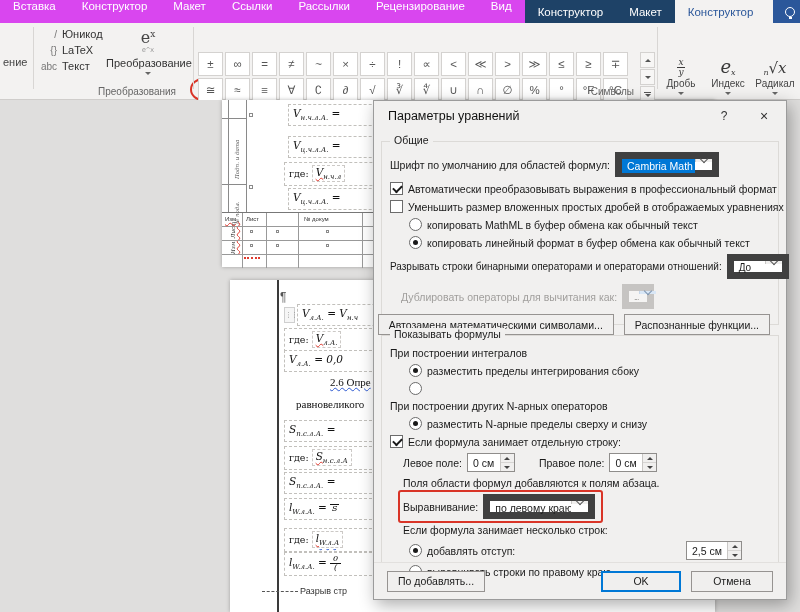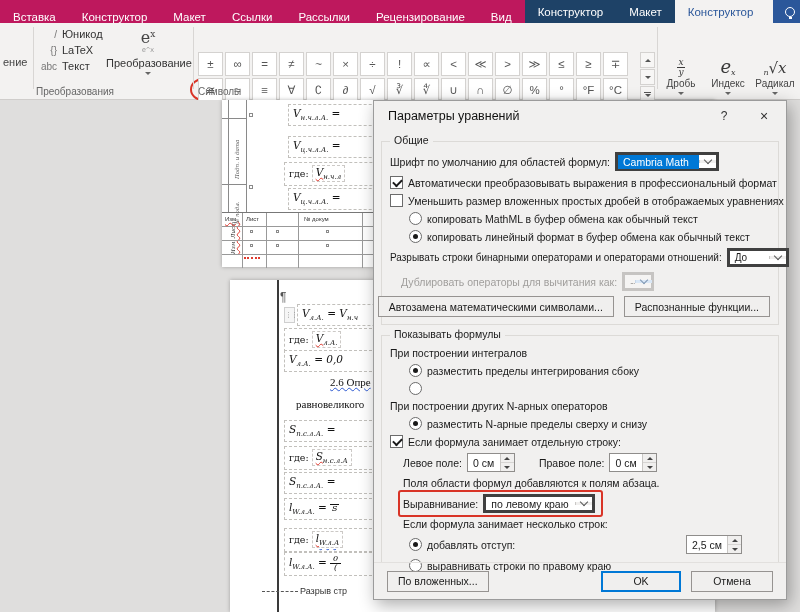--- a/index.html
+++ b/index.html
@@ -2,42 +2,42 @@
 <html><head>
 <meta charset="utf-8">
 <style>
 *{margin:0;padding:0;box-sizing:border-box}
 html,body{width:800px;height:612px;overflow:hidden}
 body{font-family:"Liberation Sans",sans-serif;background:#dfdedd}
 .stage{position:relative;width:800px;height:612px;background:#dfdedd;overflow:hidden}
 
 
 .tabbar{position:absolute;top:0;left:0;right:0;height:23px;background:#f3f2f1;display:flex;align-items:stretch;font-size:11.5px;color:#fff}
-.tabwrap{background:#be185d;display:flex;align-items:flex-end}
+.tabwrap{background:#d946ef;display:flex;align-items:flex-start}
 .ctxwrap{background:#1e4267;display:flex;align-items:stretch}
 .tab{padding:0 13px;display:flex;align-items:center;white-space:nowrap}
 .tab.active{background:#f3f2f1;color:#2b579a}
 .tellme{flex:1;margin-left:7px;background:#2b579a;display:flex;align-items:center;gap:7px;padding:0 12px;white-space:nowrap;overflow:hidden}
 .bulb{width:10px;height:10px;border:1.4px solid #fff;border-radius:50%;position:relative;flex:none}
 .bulb::after{content:"";position:absolute;left:2.2px;top:9px;width:3px;height:2.5px;background:#fff}
 
 
 .ribbon{position:absolute;top:23px;left:0;right:0;height:77px;background:#f3f2f1;border-bottom:1px solid #cfcdcb}
 .cropped{position:absolute;left:3px;top:33px;font-size:11px;color:#444}
 .vsep{position:absolute;top:4px;height:62px;width:1px;background:#d8d6d4}
 .lin{position:absolute;left:40px;top:5px;display:flex;flex-direction:column;gap:4px;font-size:11px;color:#333}
 .lin .lrow{display:flex;align-items:center;gap:5px}
 .lin .lic{width:17px;text-align:right;color:#777;font-size:10px}
 .bigbtn{position:absolute;left:106px;top:3px;width:84px;text-align:center;color:#333}
 .cicon{font-family:"DejaVu Serif",serif;font-size:16px;line-height:16px;color:#444}
 .cicon sup{font-size:9px}
 .ciconsmall{display:block;font-size:7px;color:#9a9a9a;font-family:"DejaVu Sans Mono",monospace;margin-top:-1px}
 .bigbtn .blbl{font-size:11px;margin-top:3px}
 .tri{width:0;height:0;border-left:3px solid transparent;border-right:3px solid transparent;border-top:3px solid #666;margin:3px auto 0}
-.glabel{position:absolute;bottom:2px;font-size:10px;color:#666;text-align:left}
+.glabel{position:absolute;bottom:2px;font-size:10px;color:#666;text-align:right}
 .lnch{position:absolute;left:197px;bottom:3px;width:12px;height:12px}
 .lnch .c{position:absolute;left:1px;top:1px;width:7px;height:7px;border-left:1px solid #767472;border-top:1px solid #767472}
 .lnch .a{position:absolute;right:1px;bottom:1px;width:0;height:0;border-left:4px solid transparent;border-top:4px solid transparent;border-right:4px solid #767472;border-bottom:4px solid #767472}
 .circ{position:absolute;left:-7px;top:-6px;width:26px;height:23px;border:2px solid #d93427;border-radius:50%;pointer-events:none}
 .gallery{position:absolute;left:198px;top:29px}
 .grow{display:flex;gap:2px;margin-bottom:2px}
 .sym{width:25px;height:24px;border:1px solid #d4d2d0;background:#fff;color:#555;font-size:11.5px;display:flex;align-items:center;justify-content:center;white-space:nowrap}
 .scrollcol{position:absolute;left:640px;top:29px}
 .sbtn{width:15px;height:16px;border:1px solid #d4d2d0;background:#f7f6f5;display:flex;align-items:center;justify-content:center;margin-bottom:1px}
 .tru{width:0;height:0;border-left:3px solid transparent;border-right:3px solid transparent;border-bottom:3px solid #555}
@@ -94,21 +94,21 @@
 .fs1{top:40px;height:184px}
 .fs2{top:234px;height:228px}
 .row{display:flex;align-items:center;gap:5px;margin-bottom:5px;white-space:nowrap}
 .hdr{margin:1px 0 5px}
 .ind{margin-left:19px}
 .ind2{margin-left:13px}
 .cb{width:13px;height:13px;border:1px solid #6b6b6b;background:#fff;position:relative;flex:none}
 .cb.on::after{content:"";position:absolute;left:2px;top:2px;width:7px;height:4px;border-left:2px solid #1a1a1a;border-bottom:2px solid #1a1a1a;transform:rotate(-45deg)}
 .rd{width:13px;height:13px;border:1px solid #6b6b6b;border-radius:50%;background:#fff;position:relative;flex:none}
 .rd.on::after{content:"";position:absolute;left:3px;top:3px;width:5px;height:5px;border-radius:50%;background:#1a1a1a}
-.cmb{display:inline-flex;height:19px;border:3px solid #404040;background:#fff;align-items:center;flex:none}
+.cmb{display:inline-flex;height:25px;border:7px solid #404040;background:#fff;align-items:flex-start;flex:none}
 .cmb .val{padding:1px 5px;display:flex;align-items:center;flex:1;overflow:hidden}
 .cmb.sel .val{background:#0078d6;color:#fff}
 .cmb .ar{width:17px;background:#f0efee;border-left:1px solid #c9c7c5;display:flex;align-items:center;justify-content:center;flex:none}
 .chev{width:6px;height:6px;border-right:1.3px solid #555;border-bottom:1.3px solid #555;transform:rotate(45deg);margin-top:-3px}
 .cmb.dis{border-color:#c6c4c2;background:#f5f4f3}
 .cmb.dis .val{color:#a09e9c}
 .cmb.dis .ar{background:#d9e7f6;border-left-color:#c6d6e8}
 .cmb.dis .chev{border-color:#7d95b0}
 .dis{color:#a09e9c}
 .tight{font-size:10px}
@@ -560,19 +560,19 @@
             </span>
         </span>
       </div>
       <div class="row ind">
         <span class="rd"></span>
         <span>выравнивать строки по правому краю</span>
       </div>
     </div>
 
     <div class="dfoot">
-      <span class="btn def">По вложенных...</span>
+      <span class="btn def">По добавлять...</span>
       <span class="btn ok">OK</span>
       <span class="btn cancel">Отмена</span>
     </div>
   </div>
 
 </div>
 
 </body></html>

